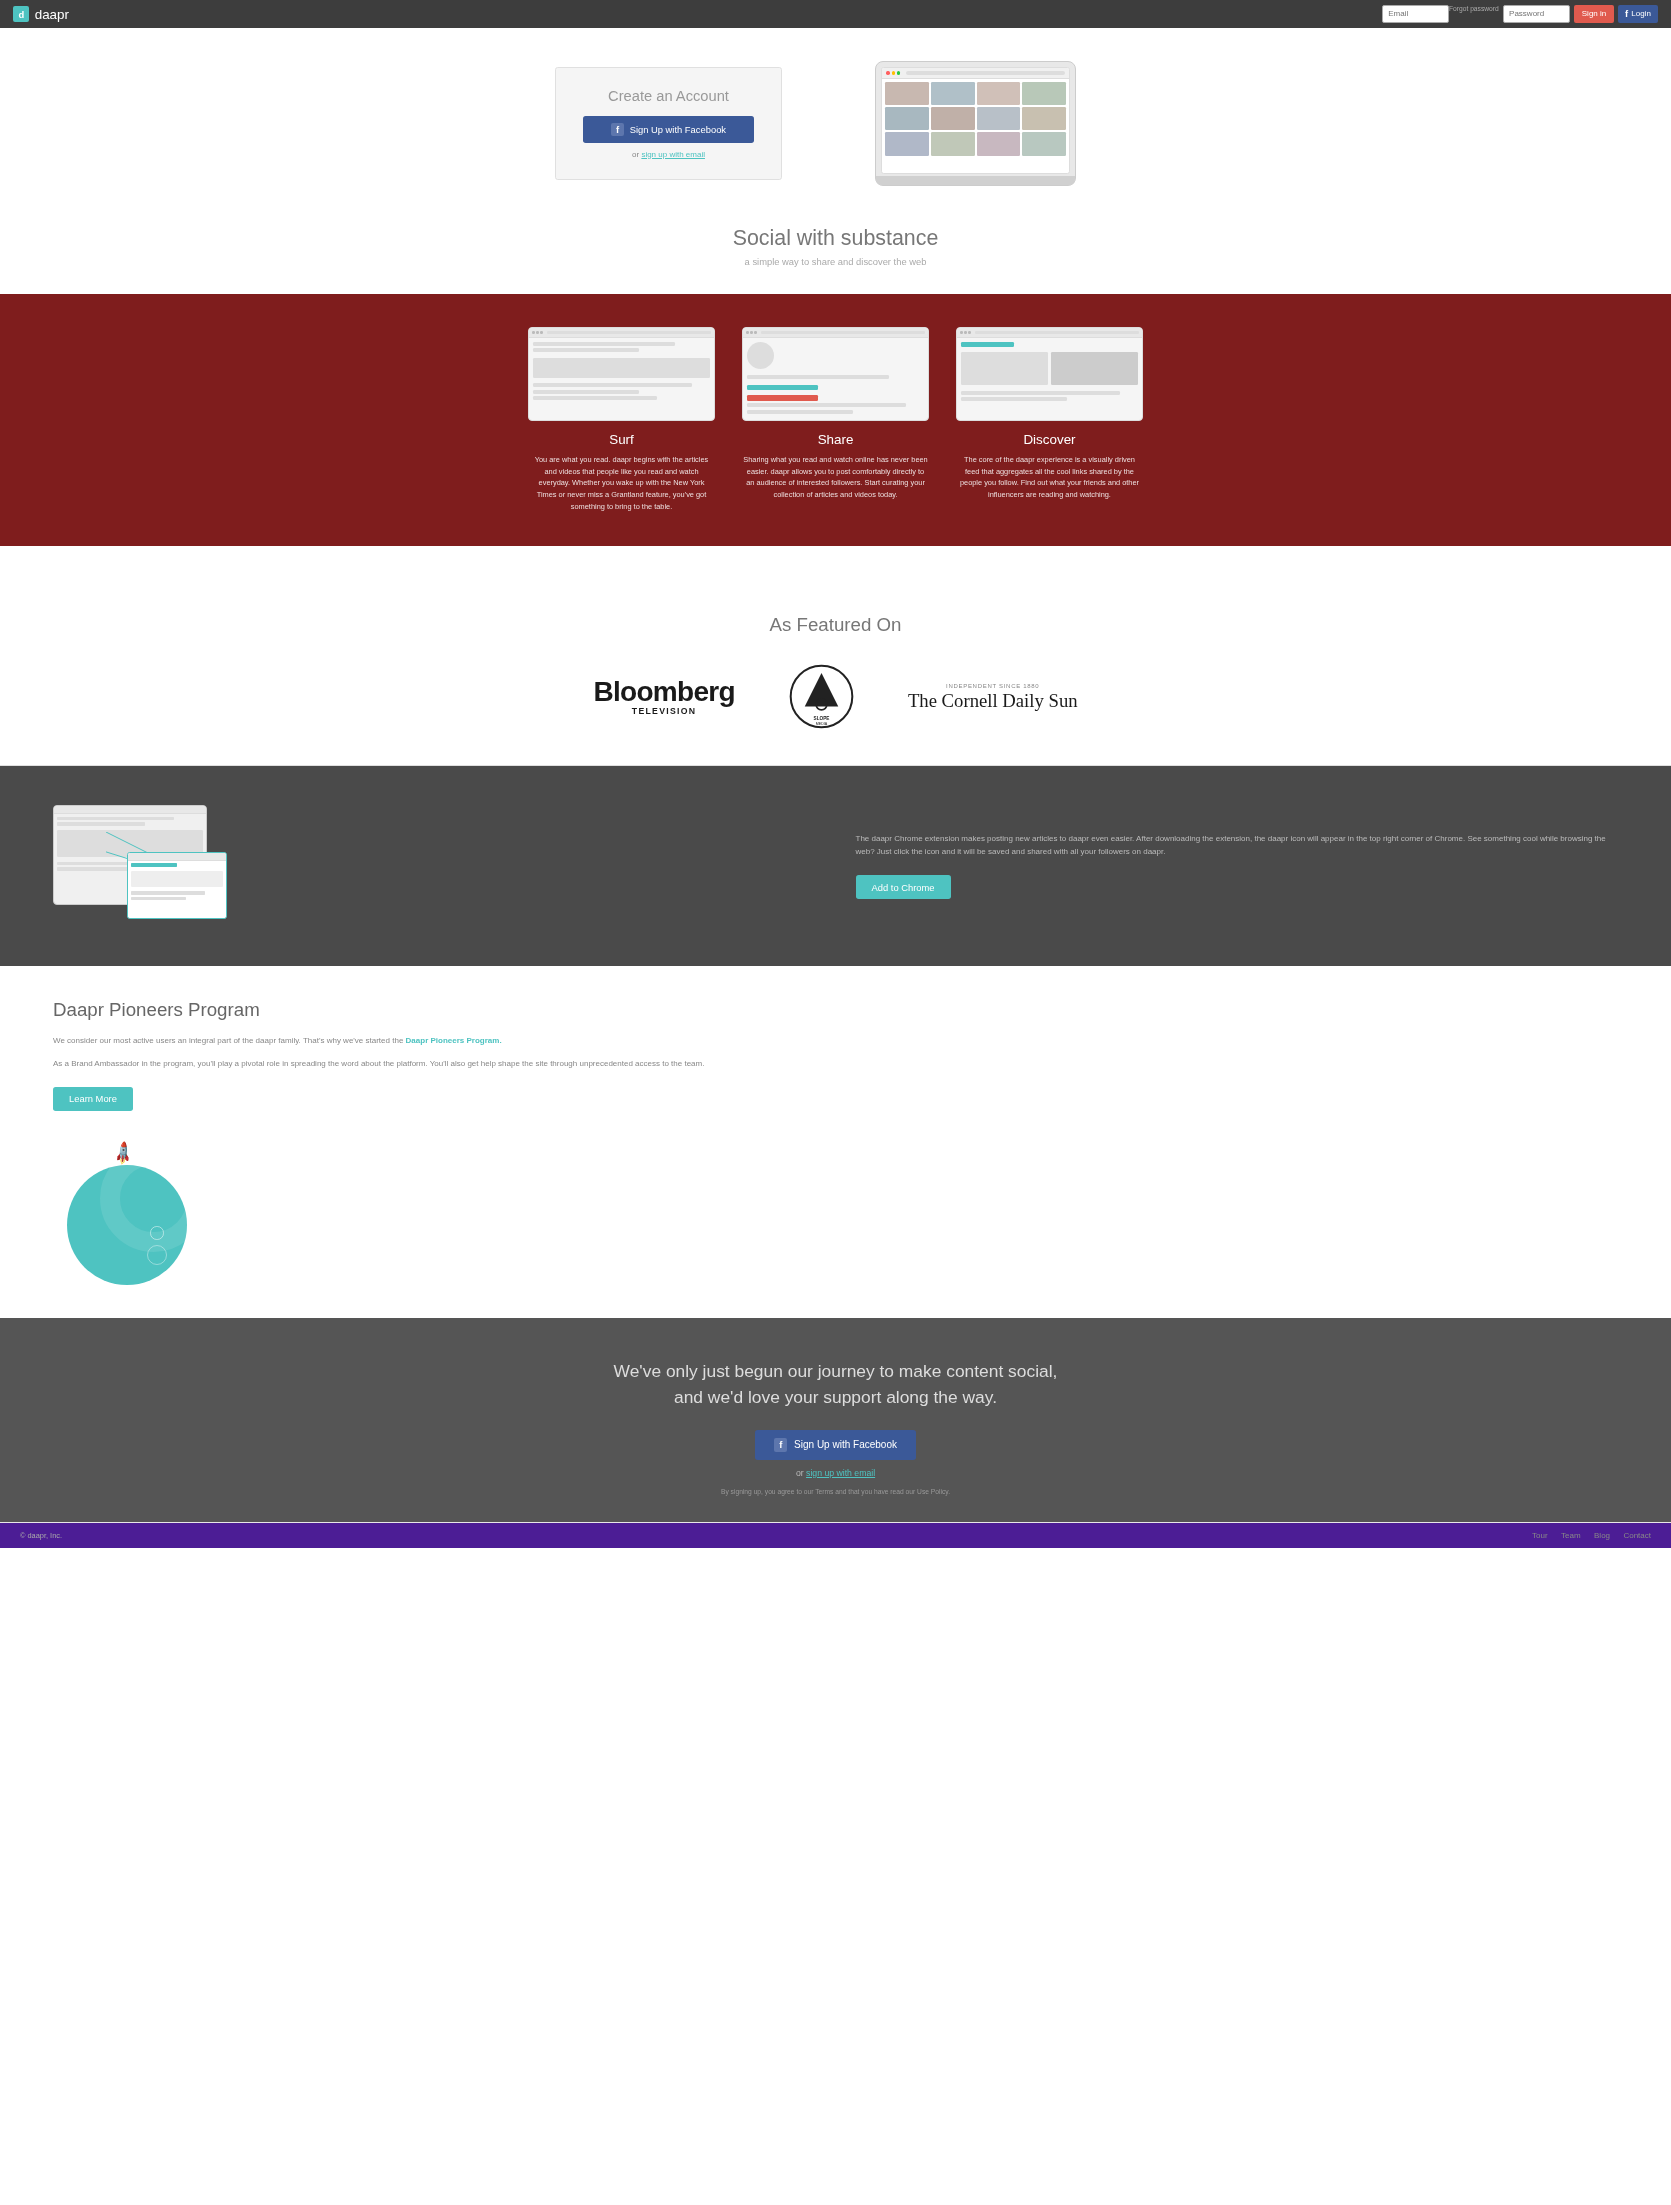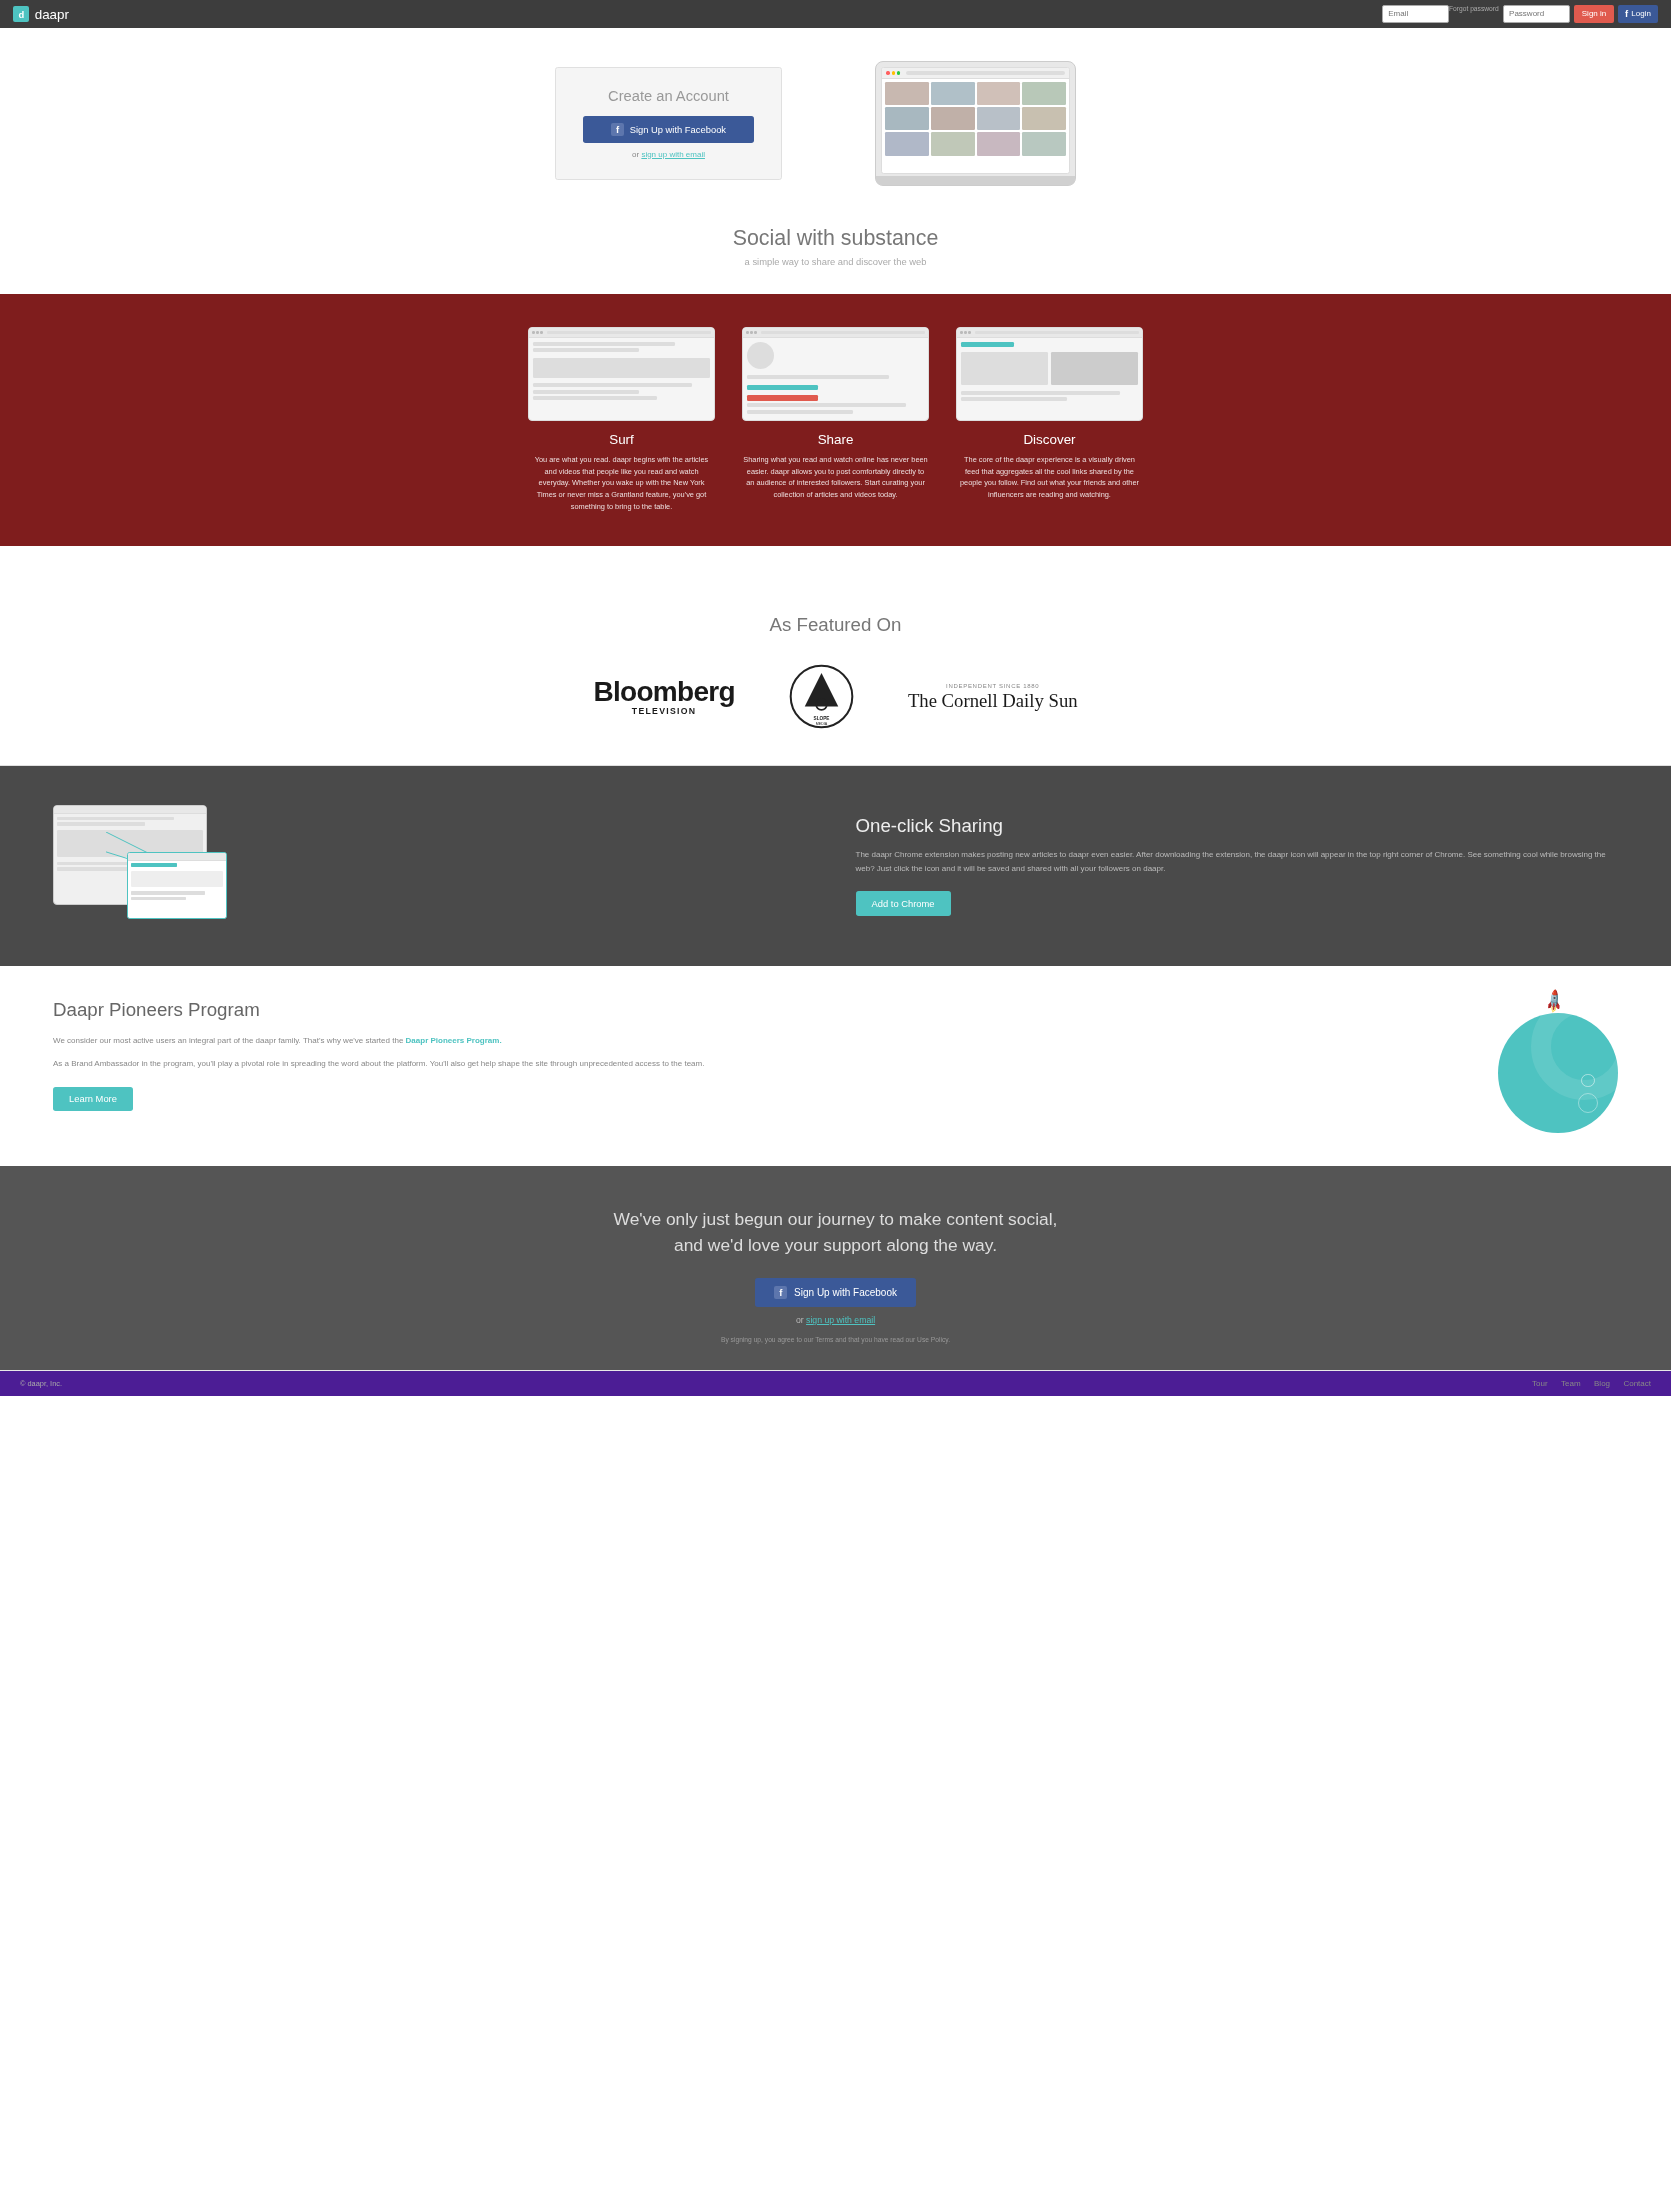--- a/index.html
+++ b/index.html
@@ -397,20 +397,21 @@
       font-size: 9.4px;
       cursor: pointer;
     }
 
     
     .pioneers-section {
       display: flex;
       padding: 33px 53px;
       gap: 40px;
       align-items: flex-start;
+      flex-direction: column;
     }
     .pioneers-left {
       flex: 1;
     }
     .pioneers-left h2 {
       font-size: 18.7px;
       font-weight: 300;
       color: #666;
       margin-bottom: 13.4px;
     }
@@ -713,21 +714,20 @@
         <div class="mini-line" style="width:80%;"></div>
         <div class="mini-line" style="width:60%;"></div>
       </div>
     </div>
     <svg style="position:absolute;left:53px;top:33px;width:53px;height:53px;" viewBox="0 0 80 80" width="53" height="53">
       <line x1="0" y1="0" x2="80" y2="40" stroke="#4ec3c1" stroke-width="1.5" stroke-dasharray="none"></line>
       <line x1="0" y1="30" x2="80" y2="55" stroke="#4ec3c1" stroke-width="1.5"></line>
     </svg>
   </div>
   <div class="chrome-right">
-    <h2>One-click Sharing</h2>
     <p>The daapr Chrome extension makes posting new articles to daapr even easier. After downloading the extension, the daapr icon will appear in the top right corner of Chrome. See something cool while browsing the web? Just click the icon and it will be saved and shared with all your followers on daapr.</p>
     <button class="add-chrome-btn">Add to Chrome</button>
   </div>
 </section>
 
 <section class="pioneers-section">
   <div class="pioneers-left">
     <h2>Daapr Pioneers Program</h2>
     <p>
       We consider our most active users an integral part of the daapr family. That's why we've started the <strong>Daapr Pioneers Program.</strong>

